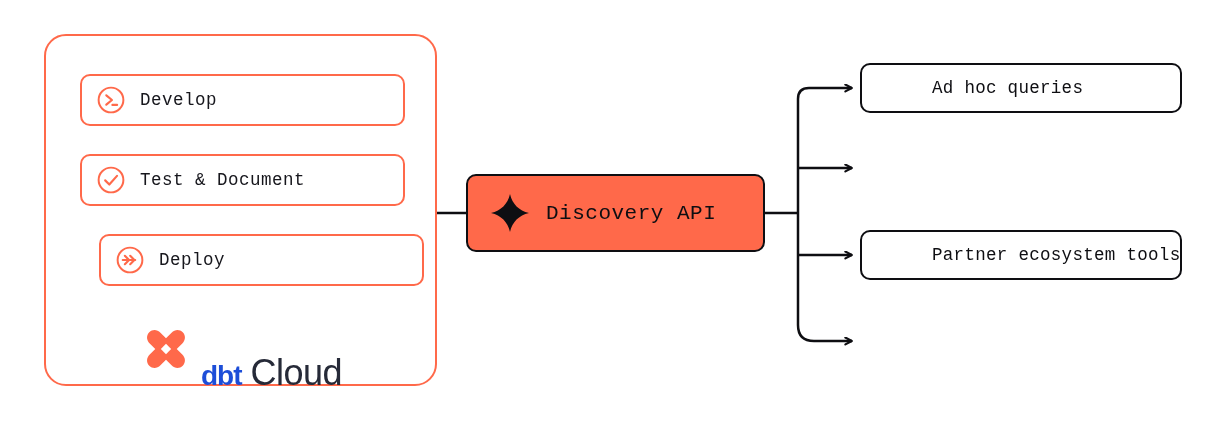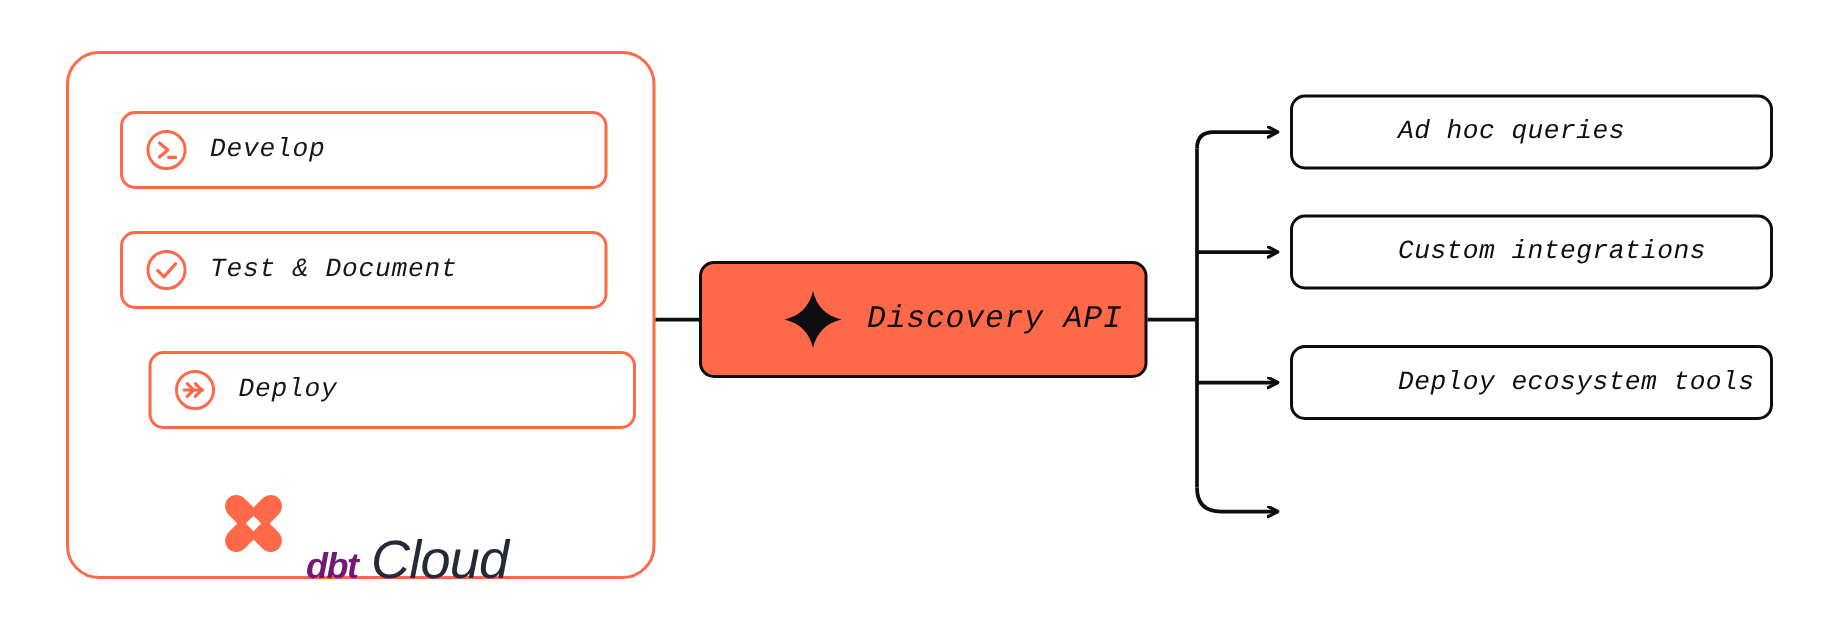--- a/index.html
+++ b/index.html
@@ -9,21 +9,20 @@
   }
   body {
     font-family: "Liberation Mono", "DejaVu Sans Mono", monospace;
   }
   #canvas {
     position: relative;
     width: 1232px;
     height: 426px;
     background: #ffffff;
     overflow: hidden;
-    font-style: italic;
   }
 
   
   .dbt-container {
     position: absolute;
     left: 44px;
     top: 34px;
     width: 393px;
     height: 352px;
     border: 2.5px solid #FF694A;
@@ -79,23 +78,23 @@
     height: 46px;
     display: block;
   }
   .dbt-wordmark {
     margin-left: 12px;
     display: flex;
     align-items: baseline;
     font-family: "Liberation Sans", sans-serif;
   }
   .dbt-bold {
-    font-size: 24px;
+    font-size: 28px;
     font-weight: bold;
-    color: #701a75;
+    color: #1d4ed8;
     letter-spacing: -1px;
   }
   .dbt-regular {
     font-size: 36px;
     font-weight: normal;
     color: #262A38;
     letter-spacing: -0.5px;
     margin-left: 9px;
     margin-top: 48px;
   }
@@ -106,21 +105,20 @@
     left: 466px;
     top: 174px;
     width: 299px;
     height: 78px;
     background: #FF694A;
     border: 2.5px solid #0e0e12;
     border-radius: 10px;
     box-sizing: border-box;
     display: flex;
     align-items: center;
-    padding-left: 32px;
   }
   .api-sparkle {
     margin-left: 22px;
     width: 40px;
     height: 40px;
     display: block;
     flex: 0 0 auto;
   }
   .api-label {
     margin-left: 16px;
@@ -217,25 +215,22 @@
   <div class="api-node">
     <svg class="api-sparkle" viewBox="0 0 40 40">
       <path d="M20 1 C22.4 11.2 28.8 17.6 39 20 C28.8 22.4 22.4 28.8 20 39 C17.6 28.8 11.2 22.4 1 20 C11.2 17.6 17.6 11.2 20 1 Z" fill="#0e0e12"></path>
     </svg>
     <span class="api-label">Discovery API</span>
   </div>
 
   <div class="consumer-box c0">
     <span class="consumer-label">Ad hoc queries</span>
   </div>
-  <div class="consumer-box c1">
-    <span class="consumer-label">Custom integrations</span>
-  </div>
   <div class="consumer-box c2">
-    <span class="consumer-label">Deploy ecosystem tools</span>
+    <span class="consumer-label">Partner ecosystem tools</span>
   </div>
 
   <svg class="connectors" viewBox="0 0 1232 426">
     <defs>
       <marker id="arrowhead" markerWidth="10" markerHeight="10" refX="7.6" refY="4" orient="auto" markerUnits="userSpaceOnUse">
         <polyline points="1,0.6 7.4,4 1,7.4" fill="none" stroke="#0e0e12" stroke-width="2.2" stroke-linecap="round" stroke-linejoin="round"></polyline>
       </marker>
     </defs>
 
     <line x1="437" y1="213" x2="466" y2="213" stroke="#0e0e12" stroke-width="2.5"></line>

